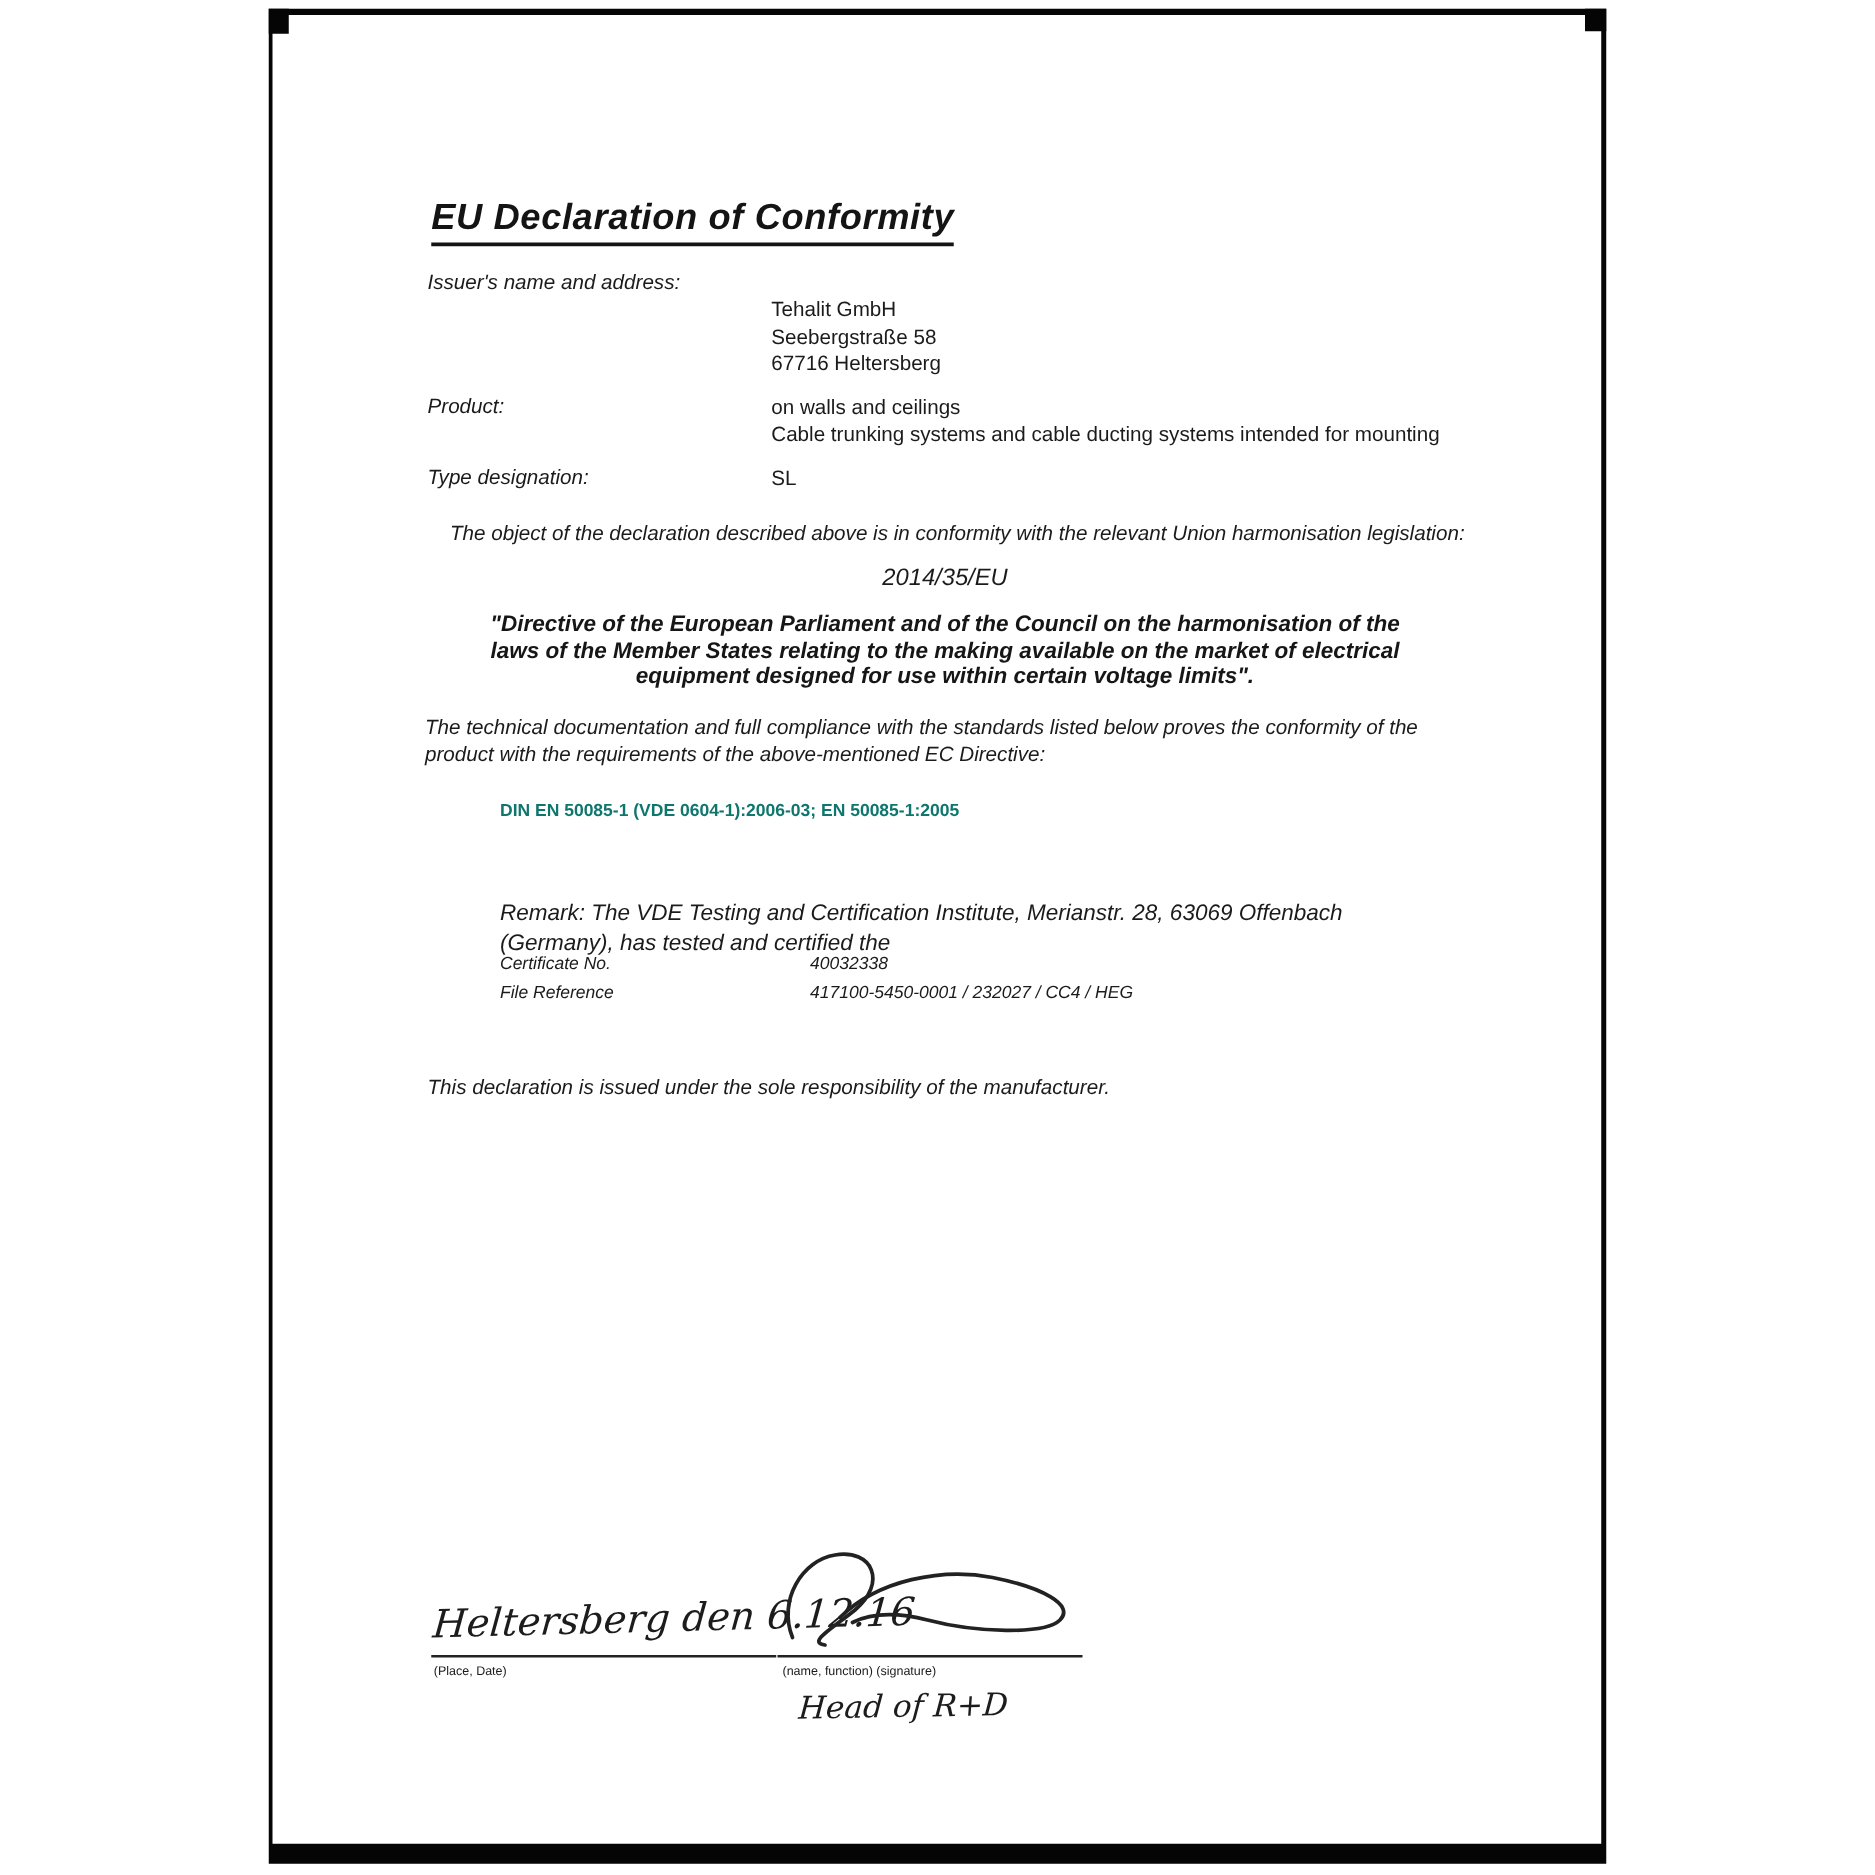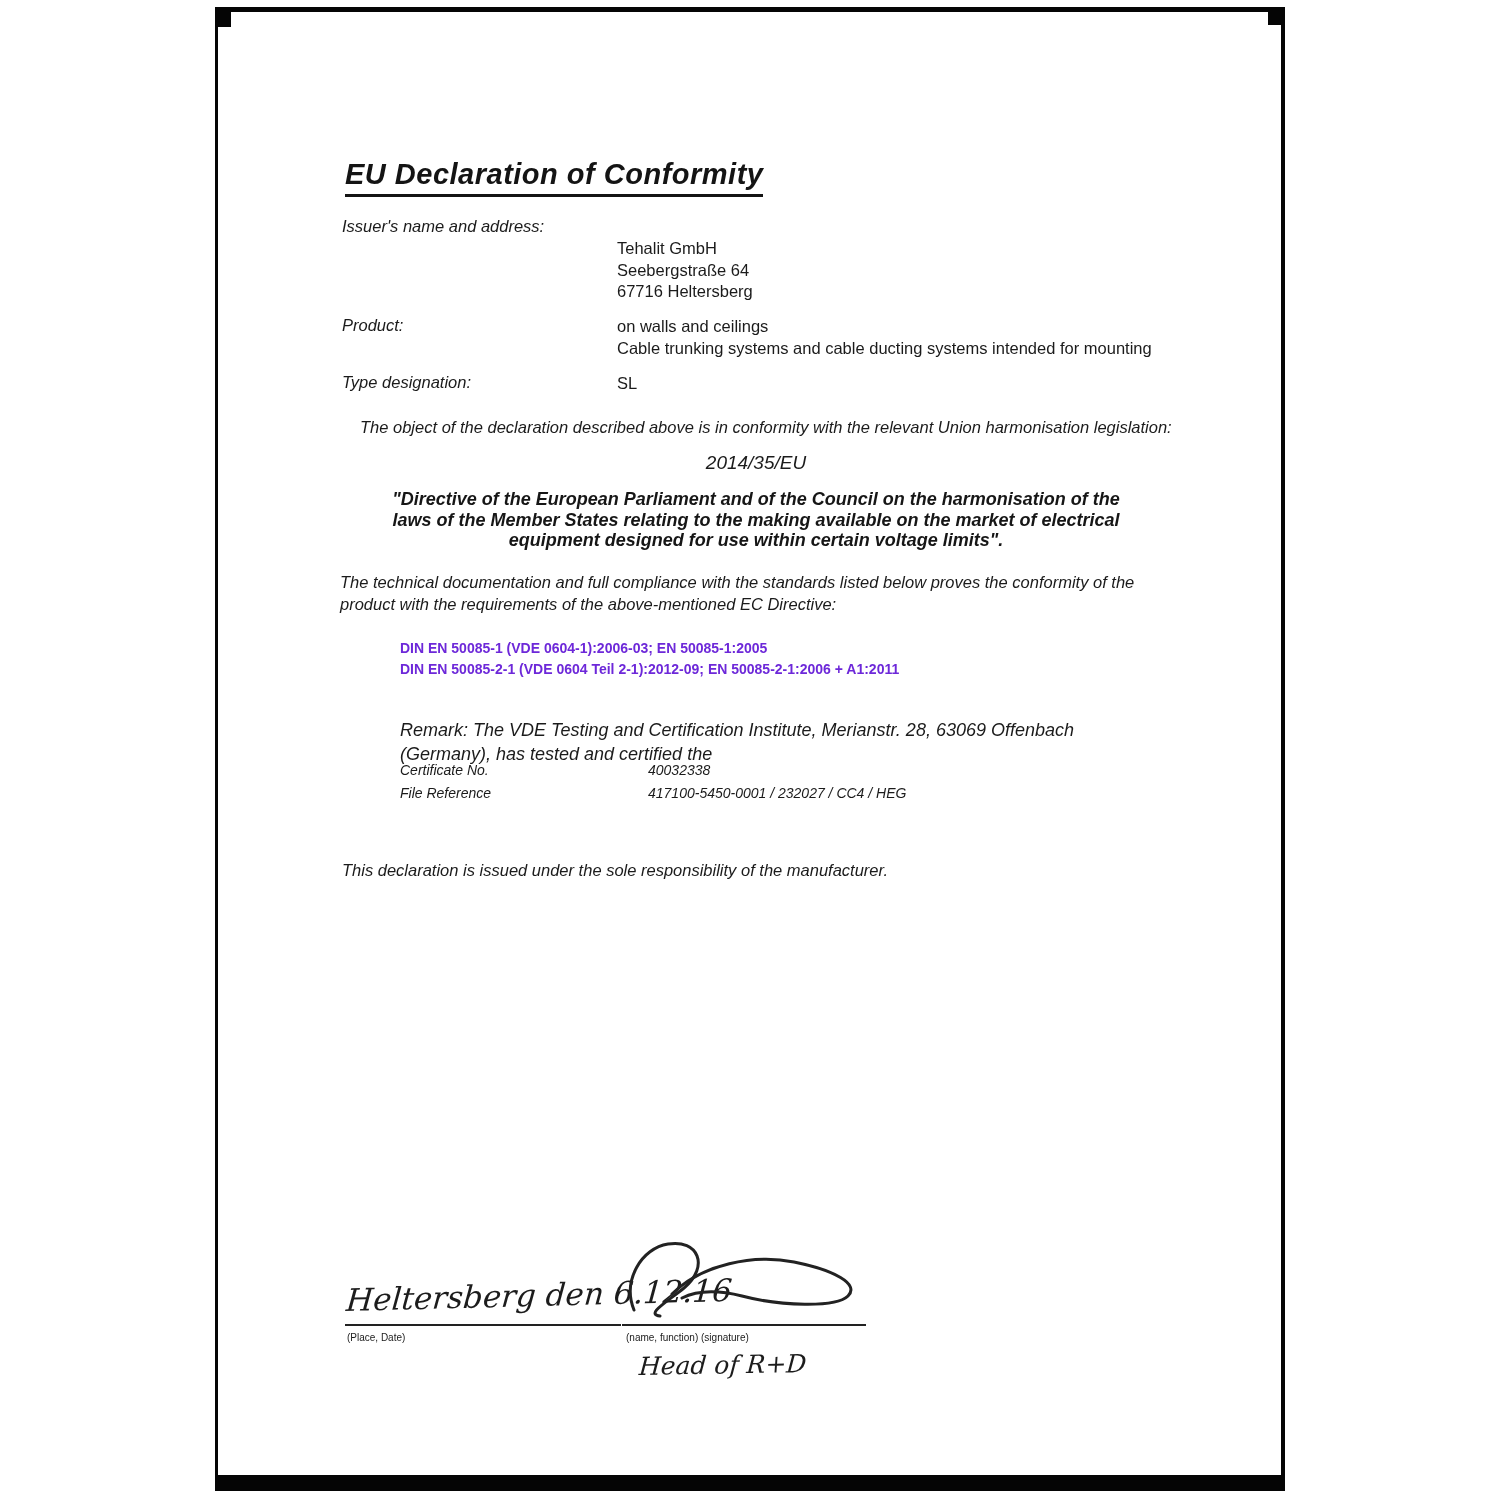--- a/index.html
+++ b/index.html
@@ -73,21 +73,21 @@
     font-weight: bold;
     font-style: italic;
     text-align: center;
     line-height: 20.5px;
     color: #161616;
   }
   .standards-line {
     font-size: 14px;
     font-weight: bold;
     line-height: 21px;
-    color: #6d28d9;
+    color: #0f766e;
   }
   .remark {
     font-size: 18px;
     font-style: italic;
     line-height: 24px;
     margin-top: 20px;
   }
   .overlined {
     display: inline-block;
     border-top: 1.5px solid #222;
@@ -131,21 +131,21 @@
   <div class="corner-blob corner-tl"></div>
   <div class="corner-blob corner-tr"></div>
 
   <div class="abs" style="left:345px; top:158px;">
     <span class="title">EU Declaration of Conformity</span>
   </div>
 
   <div class="abs lbl-italic" style="left:342px; top:217px;">Issuer's name and address:</div>
   <div class="abs val-regular" style="left:617px; top:238px;">
     <div>Tehalit GmbH</div>
-    <div>Seebergstraße 64</div>
+    <div>Seebergstraße 58</div>
     <div>67716 Heltersberg</div>
   </div>
 
   <div class="abs lbl-italic" style="left:342px; top:316px;">Product:</div>
   <div class="abs val-regular" style="left:617px; top:316px; width:560px;">
     <div>on walls and ceilings</div>
     <div>Cable trunking systems and cable ducting systems intended for mounting</div>
   </div>
 
   <div class="abs lbl-italic" style="left:342px; top:373px;">Type designation:</div>
@@ -161,21 +161,20 @@
     <div>equipment designed for use within certain voltage limits".</div>
   </div>
 
   <div class="abs para-italic" style="left:340px; top:572px; width:845px;">
     <div>The technical documentation and full compliance with the standards listed below proves the conformity of the</div>
     <div>product with the requirements of the above-mentioned EC Directive:</div>
   </div>
 
   <div class="abs" style="left:400px; top:638px;">
     <div class="standards-line">DIN EN 50085-1 (VDE 0604-1):2006-03; EN 50085-1:2005</div>
-    <div class="standards-line">DIN EN 50085-2-1 (VDE 0604 Teil 2-1):2012-09; EN 50085-2-1:2006 + A1:2011</div>
   </div>
 
   <div class="abs remark" style="left:400px; top:698px; width:760px;">
     <div>Remark: The VDE Testing and Certification Institute,  Merianstr. 28, 63069 Offenbach (Germany), has tested and certified the</div>
   </div>
 
   <div class="abs cert-line" style="left:400px; top:762px;">Certificate No.</div>
   <div class="abs cert-line" style="left:648px; top:762px;">40032338</div>
 
   <div class="abs cert-line" style="left:400px; top:785px;">File Reference</div>

